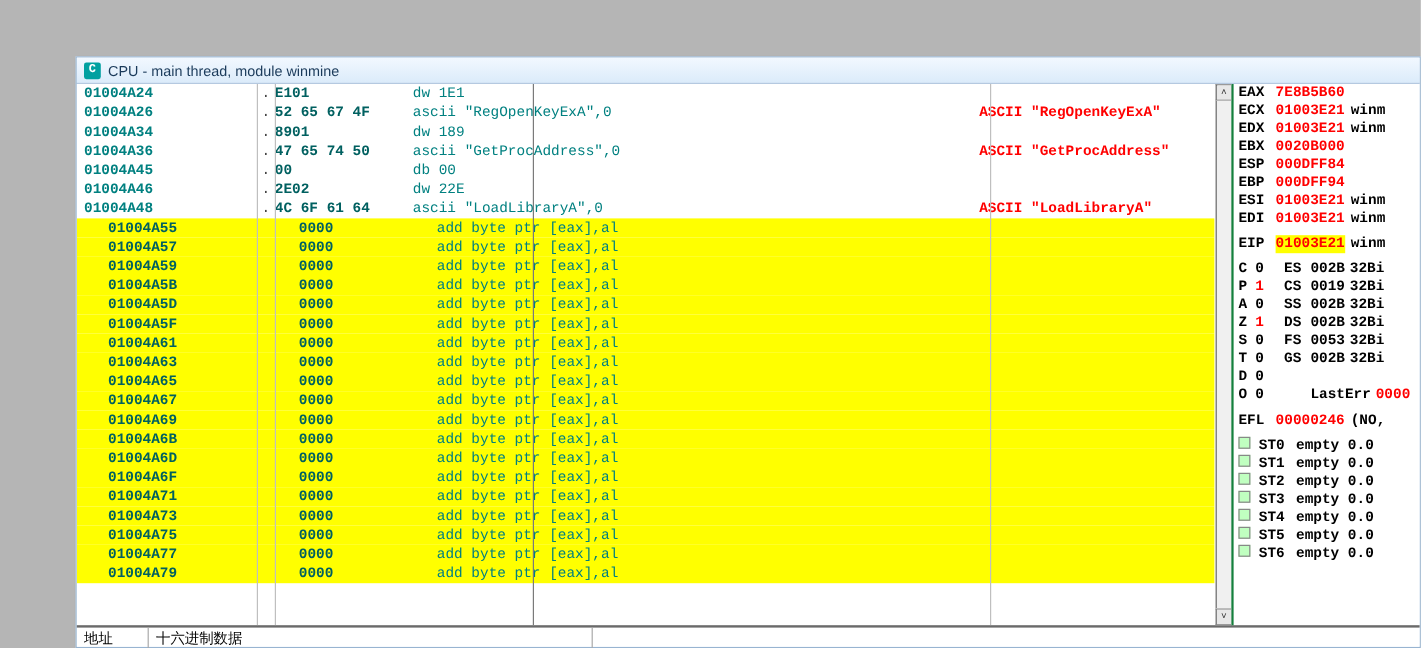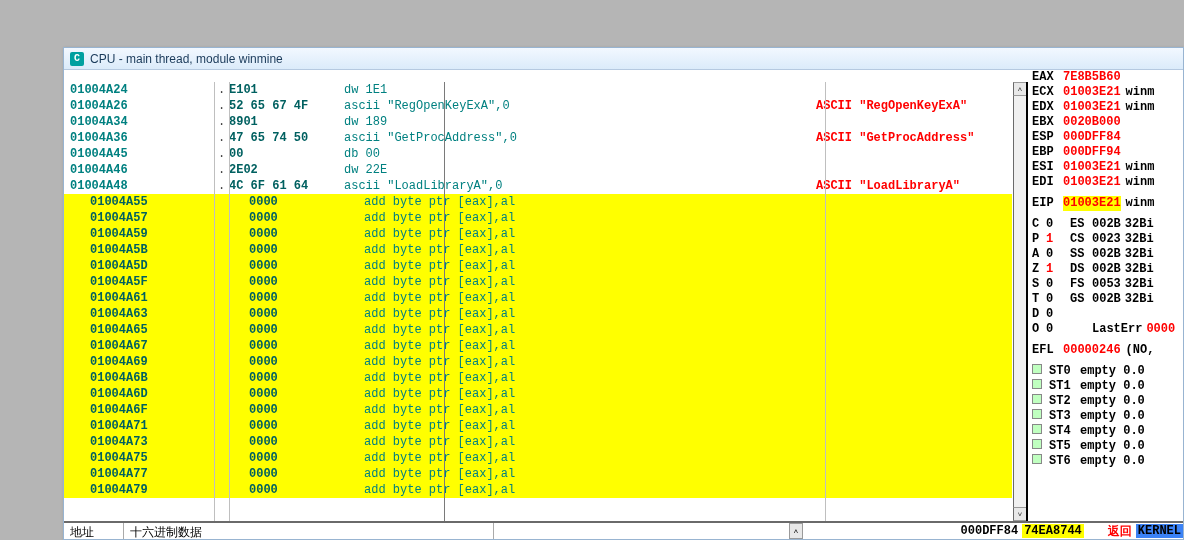--- a/index.html
+++ b/index.html
@@ -42,23 +42,22 @@
   }
   .titlebar-text { color: #1a3a5a; font-family: 'Segoe UI','Tahoma',sans-serif; font-size: 12px;}
   .workspace {
     display: flex;
     height: calc(100% - 22px - 18px);
     background: #fff;
   }
   .disasm {
     flex: 1;
     overflow: hidden;
-    border-right: 2px solid #000000;
+    border-right: 2px solid #15803d;
     position: relative;
-    margin-top: 12px;
   }
   .disasm-row {
     display: flex;
     line-height: 16px;
     height: 16px;
     white-space: pre;
   }
   .disasm-row.hi { background: #ffff00; padding-left: 20px; }
   .col-addr { width: 150px; padding-left: 6px; color: #008080; font-weight: bold;}
   .disasm-row.hi .col-addr { color: #006060; }
@@ -94,20 +93,21 @@
   .scroll-up, .scroll-dn, .scroll-up2, .scroll-dn2 { position:absolute; width:14px; height:14px; background:#e8e8e8; border:1px solid #9a9a9a; display:flex;align-items:center;justify-content:center;font-size:8px;color:#333;}
   .scroll-up{top:0;right:-1px;border-left:1px solid #6a6a6a;}
   .scroll-dn{bottom:0;right:-1px;border-left:1px solid #6a6a6a;}
   .disasm-inner{position:absolute;top:0;left:0;right:14px;height:100%;}
   .scrollbar-track{position:absolute;top:14px;bottom:14px;right:-1px;width:14px;background:#f0f0f0;border-left:1px solid #6a6a6a;}
   .bottom {
     height: 18px;
     display: flex;
     border-top: 2px solid #6a6a6a;
     background:#fff;
+    flex-direction:column;
   }
   .bottom-left {
     flex:1;
     display:flex;
     font-family:'SimSun','Microsoft YaHei',monospace;
   }
   .bottom-left > div { border-right:1px solid #aaa; padding:1px 6px;}
   .bottom-right {
     width:380px;
     display:flex;
@@ -228,21 +228,21 @@
             <span style="width:6px"></span>
             <span class="rnote" style="width:18px">ES</span>
             <span class="rval-blk">002B</span>
             <span class="rnote">32Bi</span>
           </div>
           <div class="flag-row">
             <span class="flag-name">P</span>
             <span class="rval" style="width:10px">1</span>
             <span style="width:6px"></span>
             <span class="rnote" style="width:18px">CS</span>
-            <span class="rval-blk">0023</span>
+            <span class="rval-blk">0019</span>
             <span class="rnote">32Bi</span>
           </div>
           <div class="flag-row">
             <span class="flag-name">A</span>
             <span class="rval-blk" style="width:10px">0</span>
             <span style="width:6px"></span>
             <span class="rnote" style="width:18px">SS</span>
             <span class="rval-blk">002B</span>
             <span class="rnote">32Bi</span>
           </div>

